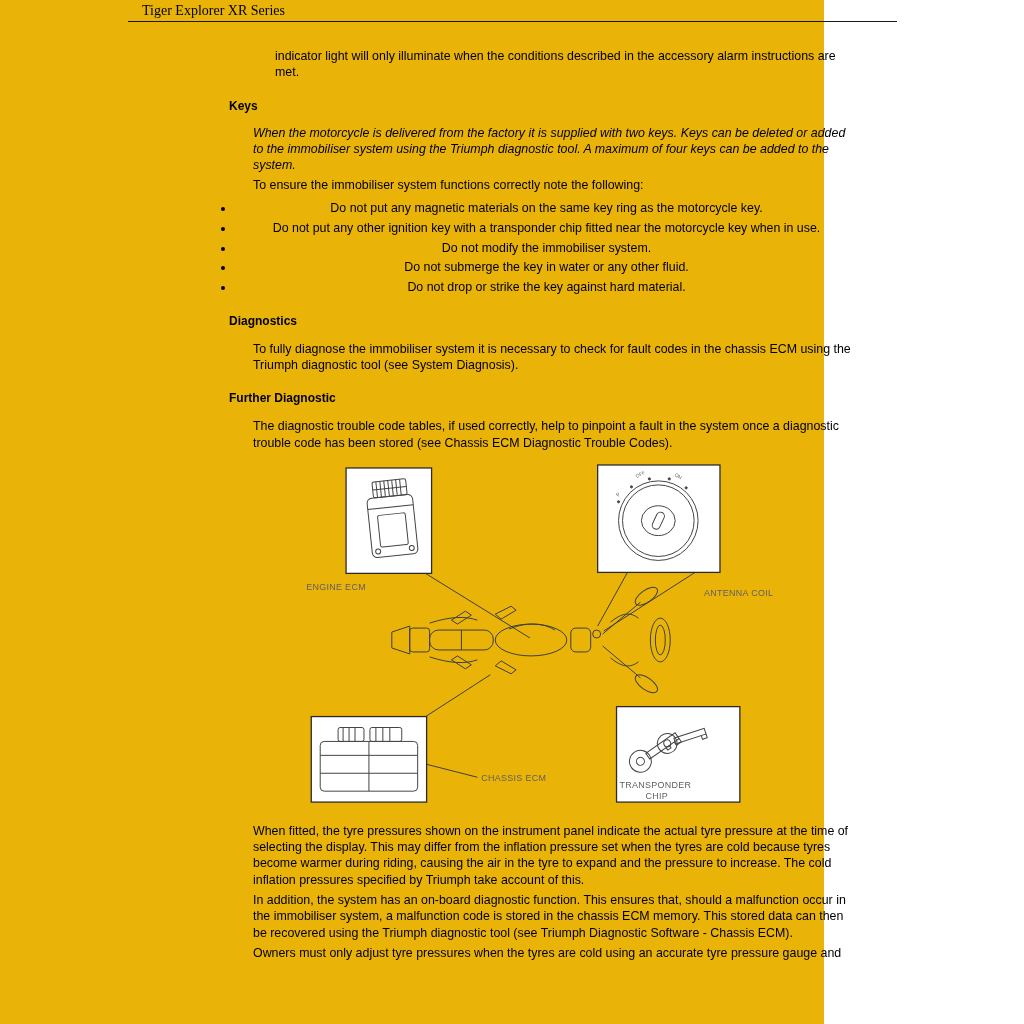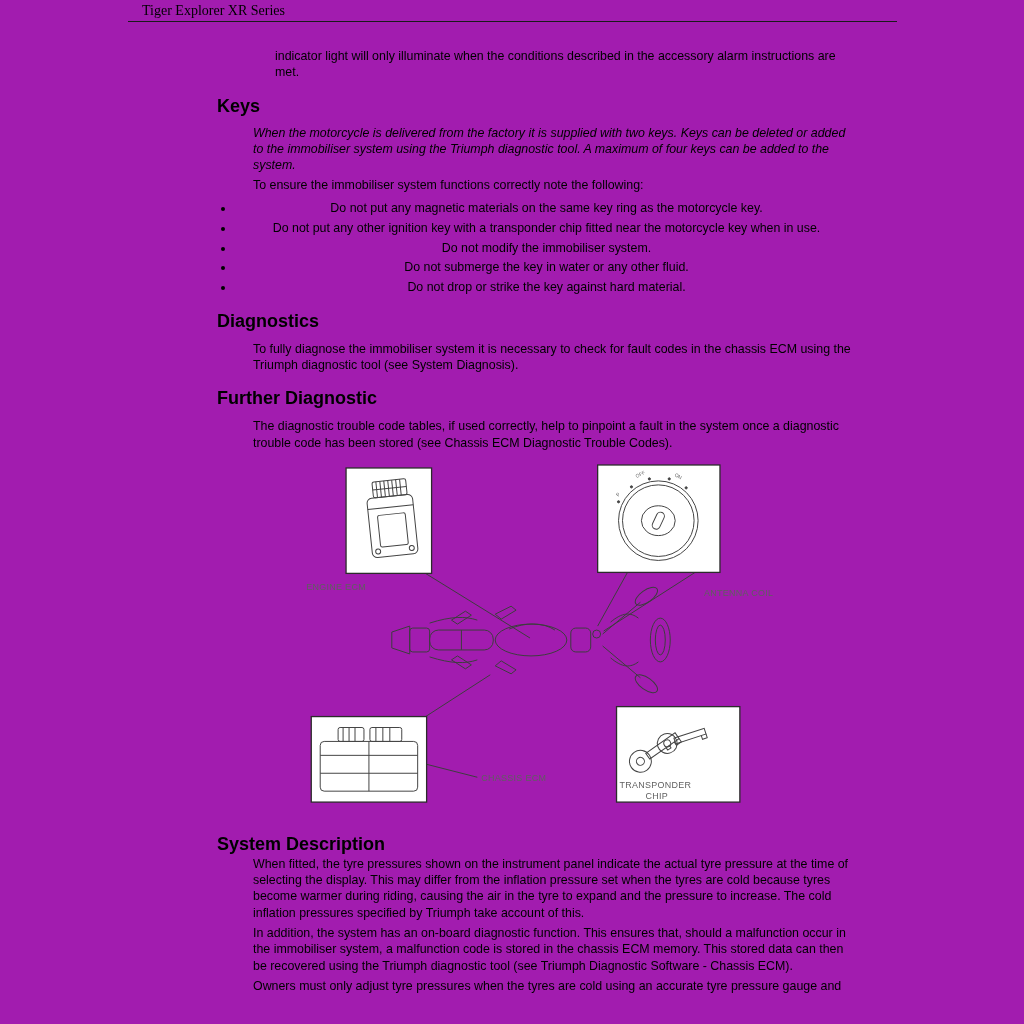--- a/index.html
+++ b/index.html
@@ -3,42 +3,42 @@
 <meta charset="utf-8">
 <style>
   html, body {
     margin: 0; padding: 0;
     width: 1024px; height: 1024px;
     background: #ffffff;
     overflow: hidden;
     font-family: "Liberation Sans", sans-serif;
     color: #000;
   }
-  .page { position: relative; width: 1024px; height: 1024px; background: #a21caf; }
+  .page { position: relative; width: 824px; height: 1024px; background: #eab308; }
 
   
   .running-header-title {
     position: absolute; left: 142px; top: 3px;
     font-family: "Liberation Serif", serif;
     font-size: 14px; color: #000;
   }
   .running-header-rule {
     position: absolute; left: 128px; top: 21px; width: 769px;
     border-top: 1px solid #1a1a1a; height: 0;
   }
 
   
   .main {
     position: absolute; left: 213px; top: 48px; width: 645px;
     font-size: 12.4px; line-height: 16.3px;
   }
   .main p { margin: 0; padding-left: 40px; }
   p.indented { margin-left: 22px; }
   h3.subheading {
-    font-size: 18px; font-weight: bold; margin: 17px 0 0 4px; line-height: 16px;
+    font-size: 12px; font-weight: bold; margin: 17px 0 0 16px; line-height: 16px;
   }
   h2.section-heading {
     font-size: 15.5px; font-weight: bold; margin: 11px 0 0 0; line-height: 19px;
   }
   .gap-s { margin-top: 4px !important; }
   .gap-m { margin-top: 11px !important; font-style: italic; }
   .gap-l { margin-top: 12px !important; }
   ul.bullet-list {
     margin: 6px 0 0 0; padding: 0 0 0 22px; list-style: disc; text-align: center;
   }
@@ -211,21 +211,20 @@
 
         <text class="diagram-label" x="92" y="128">ENGINE ECM</text>
         <text class="diagram-label" x="492" y="134">ANTENNA COIL</text>
         <text class="diagram-label" x="268" y="320">CHASSIS ECM</text>
         <text class="diagram-label" x="407" y="327">TRANSPONDER</text>
         <text class="diagram-label" x="433" y="338">CHIP</text>
       </svg>
     </div>
 
 
-    <h3 class="subheading">System Description</h3>
 
 
     <p class="gap-s">When fitted, the tyre pressures shown on the instrument panel indicate the actual tyre pressure at the time of selecting the display. This may differ from the inflation pressure set when the tyres are cold because tyres become warmer during riding, causing the air in the tyre to expand and the pressure to increase. The cold inflation pressures specified by Triumph take account of this.</p>
 
     <p class="gap-s">In addition, the system has an on-board diagnostic function. This ensures that, should a malfunction occur in the immobiliser system, a malfunction code is stored in the chassis ECM memory. This stored data can then be recovered using the Triumph diagnostic tool (see Triumph Diagnostic Software - Chassis ECM).</p>
 
     <p class="gap-s">Owners must only adjust tyre pressures when the tyres are cold using an accurate tyre pressure gauge and</p>
 
   </div>
 </div>

